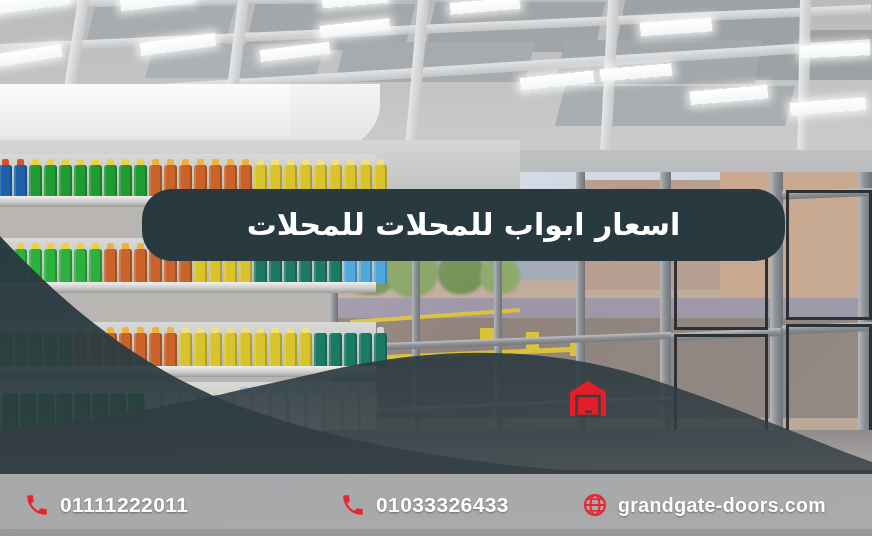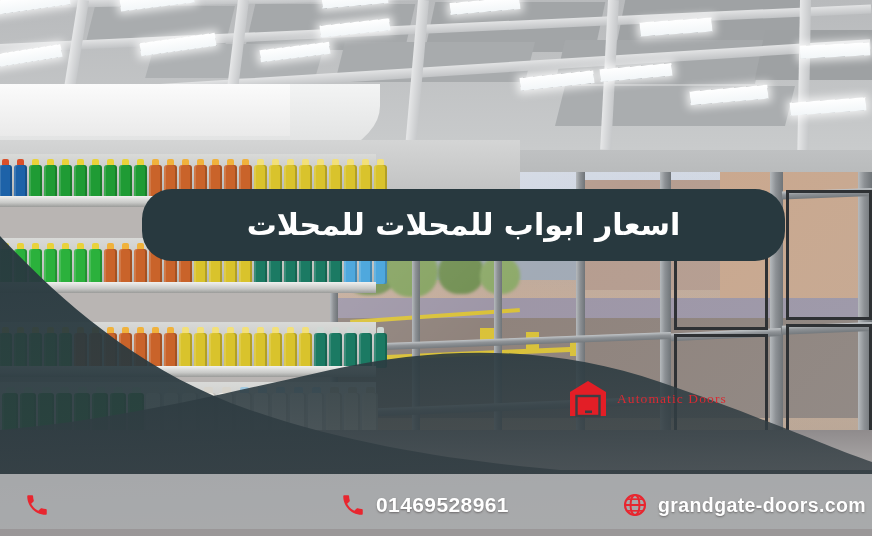--- a/index.html
+++ b/index.html
@@ -113,21 +113,21 @@
     background:rgba(236,233,233,.62);
     display:flex;align-items:center;
   }
   .footer::after{
     content:"";position:absolute;left:0;bottom:0;width:872px;height:7px;
     background:rgba(150,144,146,.75);
   }
   .contact{display:flex;align-items:center;gap:10px;position:absolute;}
   .c1{left:24px;}
   .c2{left:340px;}
-  .c3{left:622px;}
+  .c3{left:582px;}
   .contact-label{
     color:#ffffff;font-size:21px;font-weight:bold;letter-spacing:.4px;
     text-shadow:0 1px 2px rgba(60,55,55,.55);white-space:nowrap;
   }
   .contact-label.web{font-size:19.5px;}
   .ico{width:26px;height:26px;flex:0 0 26px;}
 </style>
 </head>
 <body>
 
@@ -472,41 +472,41 @@
 
   <div class="logo">
     <div class="logo-mark">
       <svg width="40" height="40" viewBox="0 0 40 40" aria-hidden="true">
         <path d="M2,14 L20,3 L38,14 L38,38 L2,38 Z" fill="#e31e26"></path>
         <rect x="8.5" y="18" width="23" height="20" fill="none" stroke="#3b3f44" stroke-width="2.4"></rect>
         <rect x="17" y="32.5" width="7" height="2.6" fill="#3b3f44"></rect>
       </svg>
     </div>
     <div class="logo-txt">
-      <div class="logo-sub">Automatic Doors</div>
     </div>
   </div>
 
   <div class="footer">
 
     <div class="contact c1">
       <span class="ico">
         <svg width="26" height="26" viewBox="0 0 24 24" aria-hidden="true">
           <path fill="#e8262f" d="M6.6 10.8c1.5 2.9 3.7 5.1 6.6 6.6l2.2-2.2c.3-.3.7-.4 1-.2 1.2.4 2.4.6 3.6.6.6 0 1 .4 1 1V20c0 .6-.4 1-1 1C10.6 21 3 13.4 3 4c0-.6.4-1 1-1h3.4c.6 0 1 .4 1 1 0 1.3.2 2.5.6 3.6.1.4 0 .8-.2 1.1l-2.2 2.1z"></path>
         </svg>
       </span>
+      <span class="contact-label">01111222011</span>
     </div>
 
     <div class="contact c2">
       <span class="ico">
         <svg width="26" height="26" viewBox="0 0 24 24" aria-hidden="true">
           <path fill="#e8262f" d="M6.6 10.8c1.5 2.9 3.7 5.1 6.6 6.6l2.2-2.2c.3-.3.7-.4 1-.2 1.2.4 2.4.6 3.6.6.6 0 1 .4 1 1V20c0 .6-.4 1-1 1C10.6 21 3 13.4 3 4c0-.6.4-1 1-1h3.4c.6 0 1 .4 1 1 0 1.3.2 2.5.6 3.6.1.4 0 .8-.2 1.1l-2.2 2.1z"></path>
         </svg>
       </span>
-      <span class="contact-label">01469528961</span>
+      <span class="contact-label">01033326433</span>
     </div>
 
     <div class="contact c3">
       <span class="ico">
         <svg width="26" height="26" viewBox="0 0 24 24" aria-hidden="true">
           <circle cx="12" cy="12" r="9.2" fill="none" stroke="#e8262f" stroke-width="2"></circle>
           <ellipse cx="12" cy="12" rx="4.1" ry="9.2" fill="none" stroke="#e8262f" stroke-width="1.8"></ellipse>
           <line x1="2.8" y1="12" x2="21.2" y2="12" stroke="#e8262f" stroke-width="1.8"></line>
           <line x1="4.6" y1="6.6" x2="19.4" y2="6.6" stroke="#e8262f" stroke-width="1.5"></line>
           <line x1="4.6" y1="17.4" x2="19.4" y2="17.4" stroke="#e8262f" stroke-width="1.5"></line>

